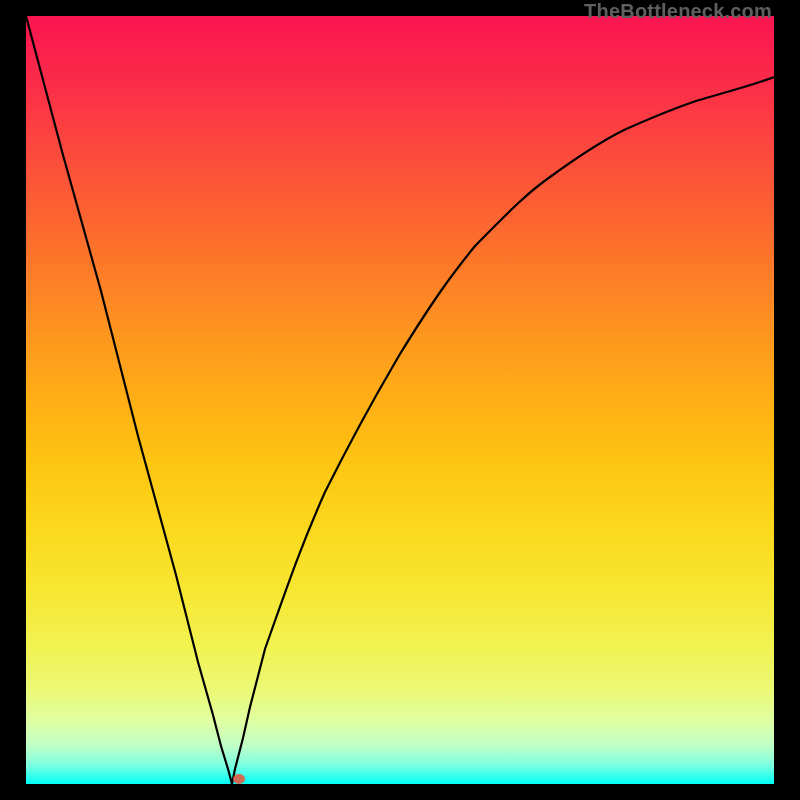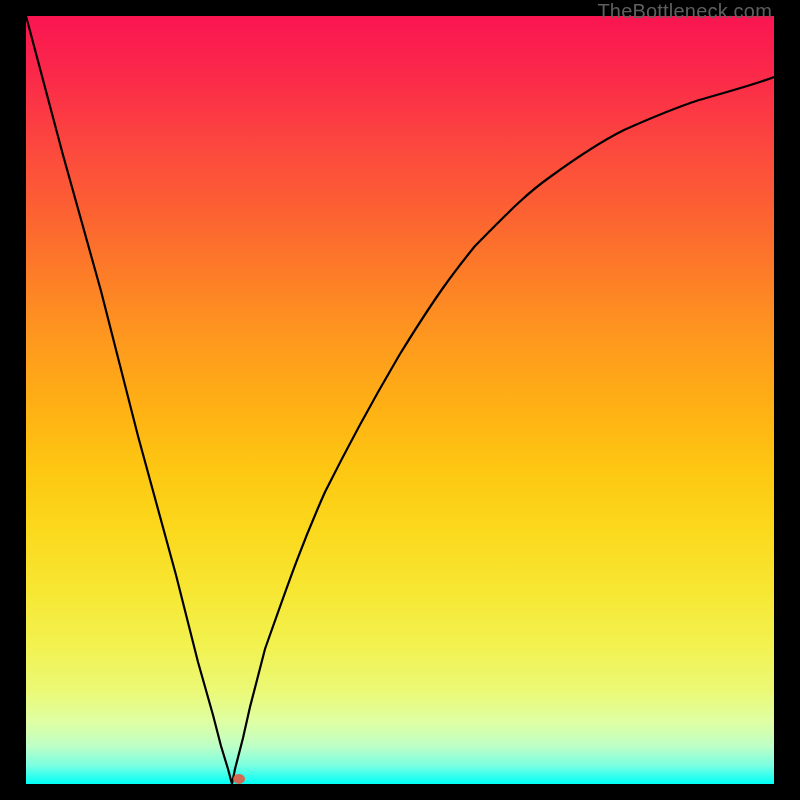--- a/index.html
+++ b/index.html
@@ -56,21 +56,21 @@
     inset: 0;
     width: 100%;
     height: 100%;
   }
   .watermark {
     position: absolute;
     top: 0;
     right: 28px;
     color: #5f5f5f;
     font-size: 20px;
-    font-weight: 400;
+    font-weight: 700;
     letter-spacing: 0.2px;
   }
 </style>
 </head>
 <body>
 
 <div class="frame">
 
   <div class="plot-area">
     <div class="gradient-bg"></div>

